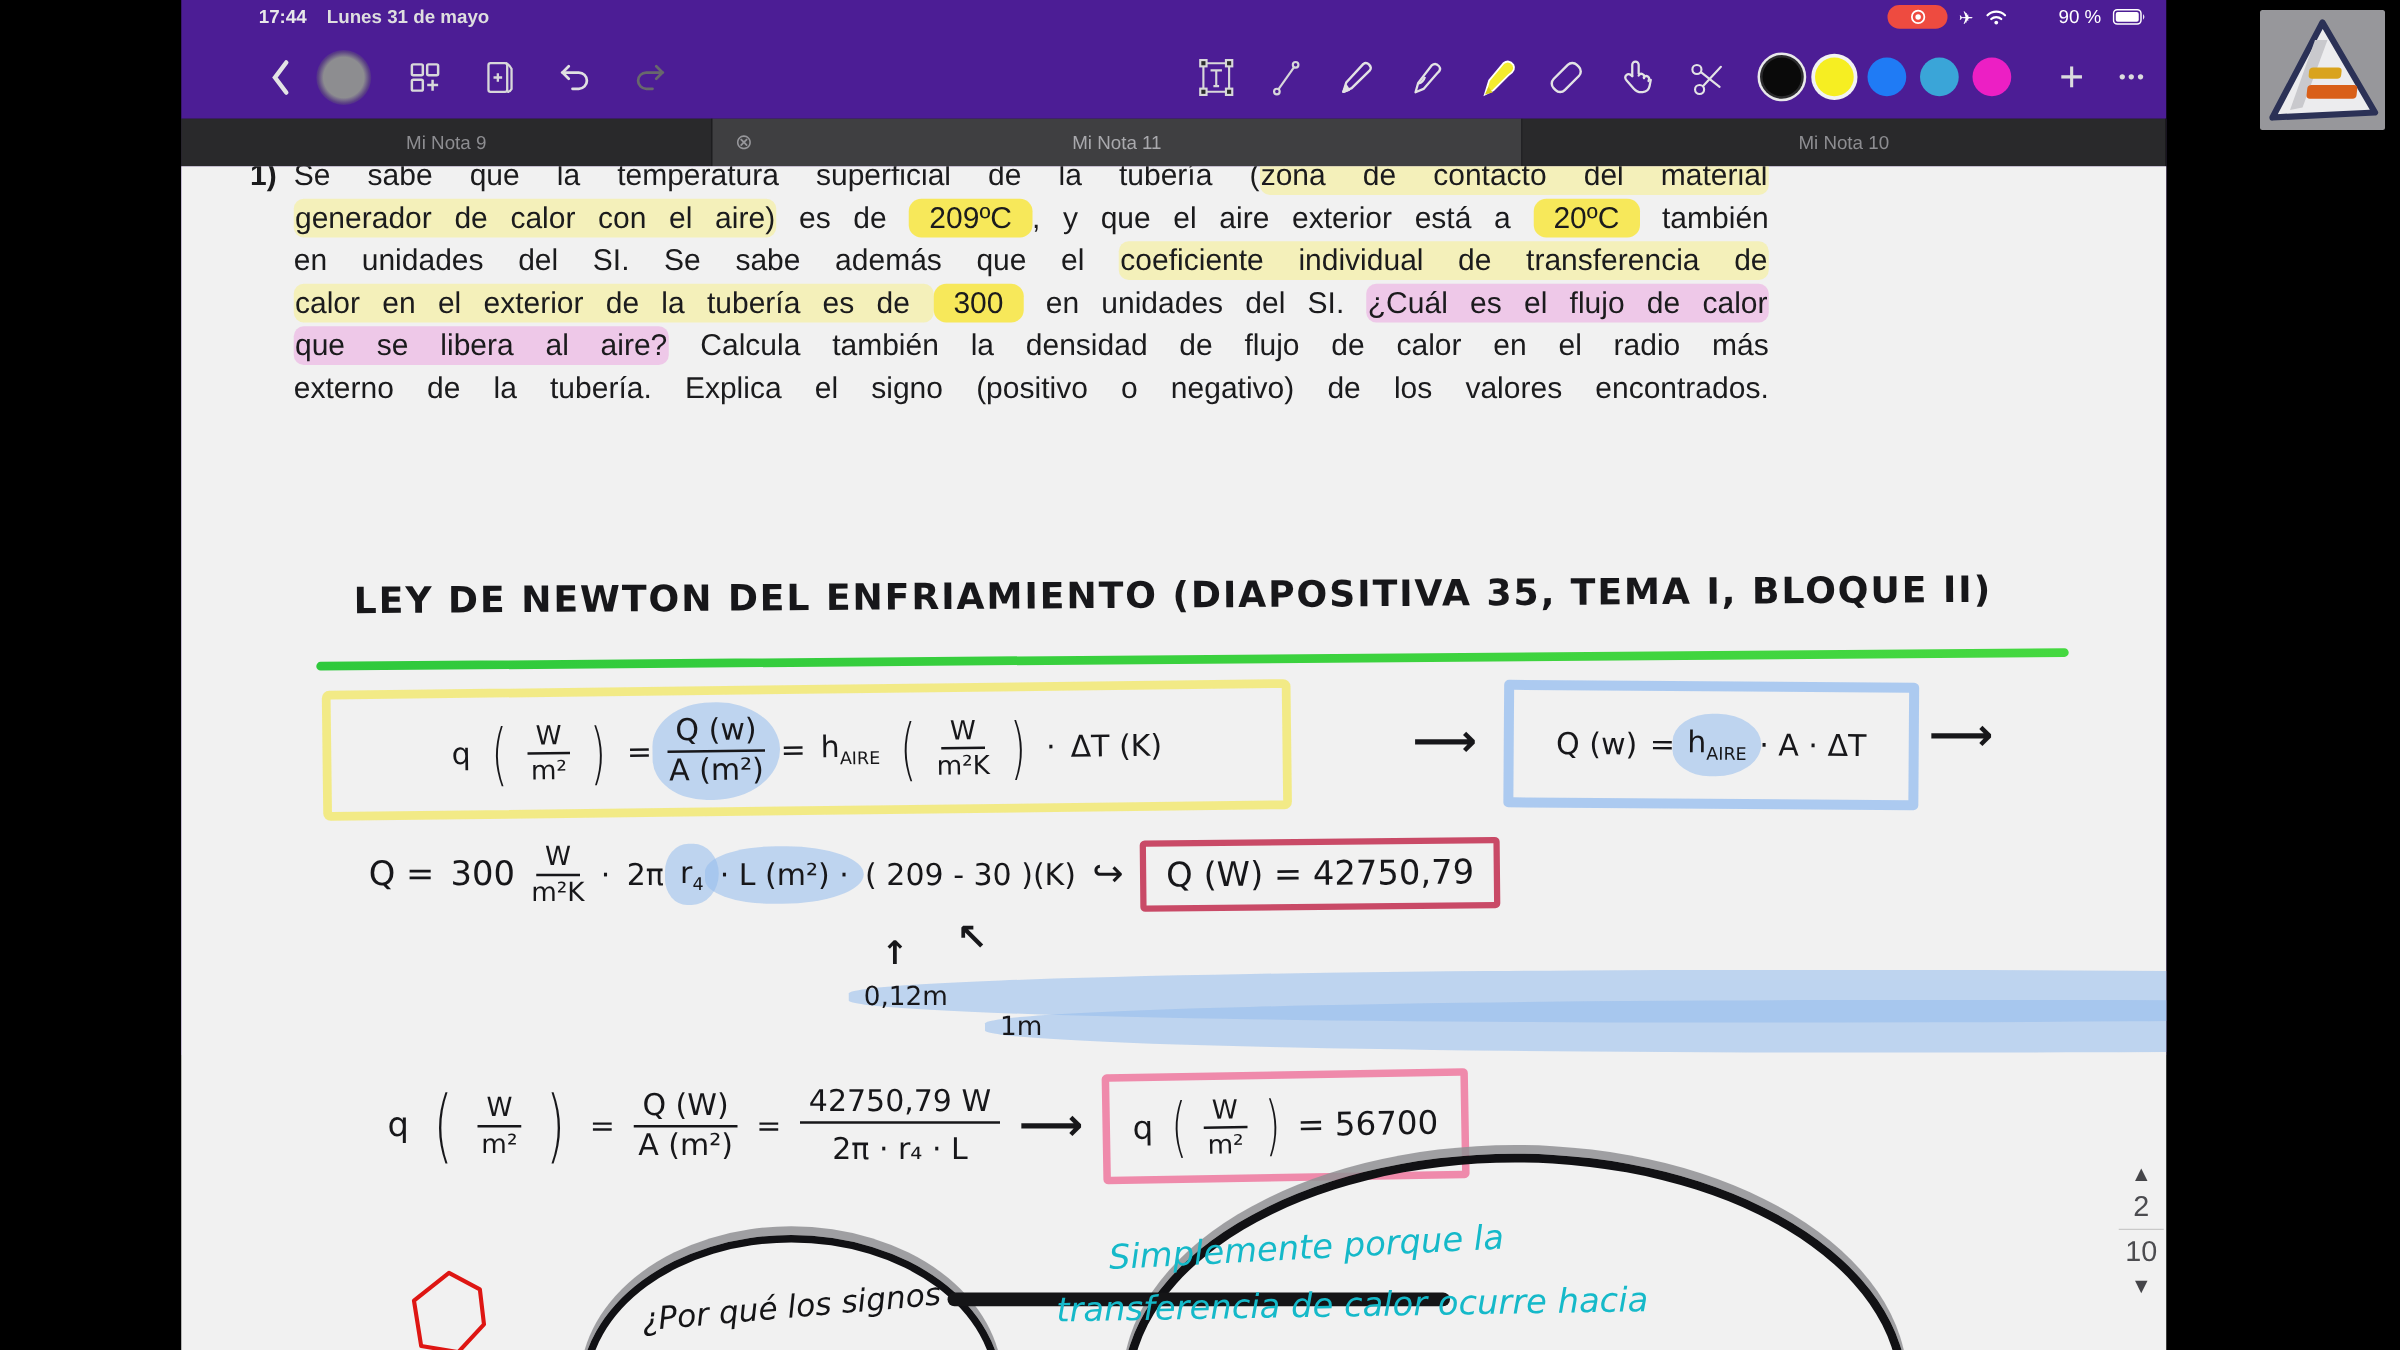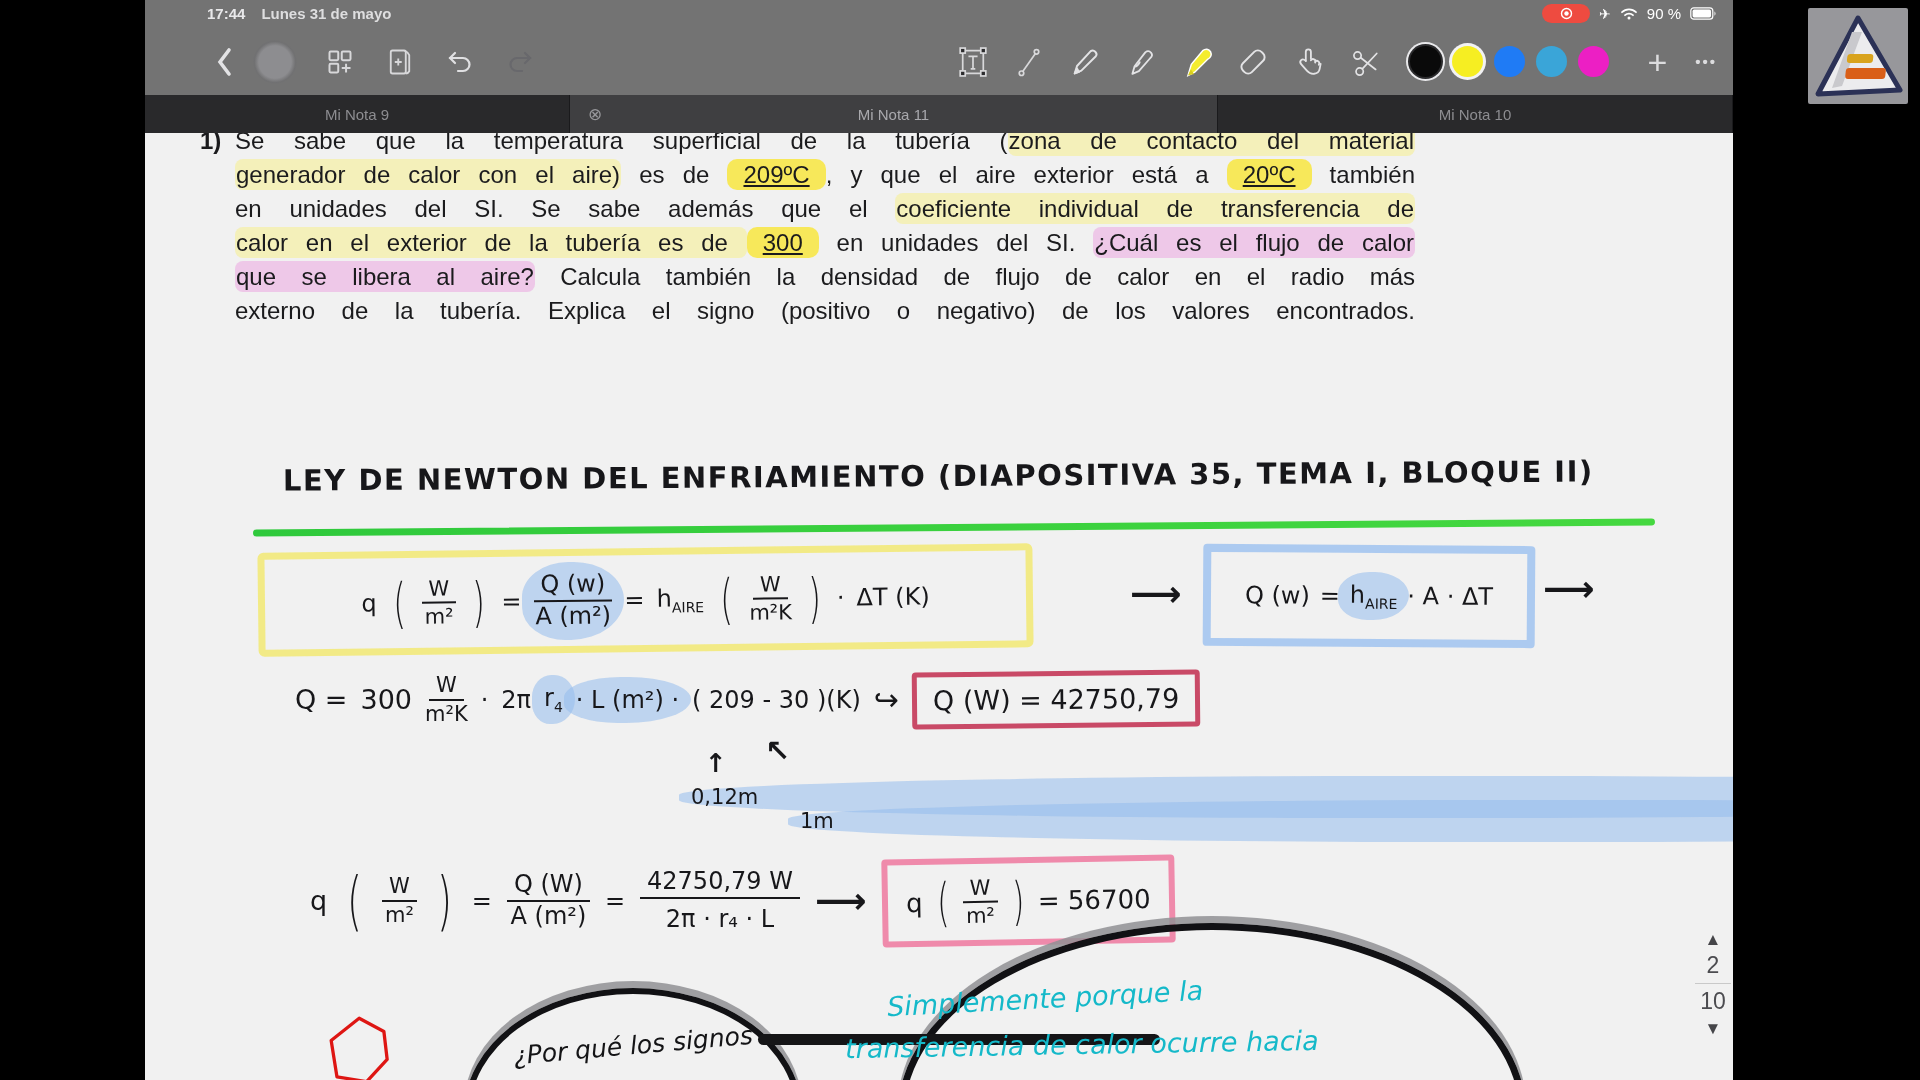--- a/index.html
+++ b/index.html
@@ -1,32 +1,32 @@
 <!DOCTYPE html>
 <html><head>
 <meta charset="utf-8">
 <style>
   * { margin:0; padding:0; box-sizing:border-box; }
   html,body { background:#000; }
   .screen { position:relative; width:1920px; height:1080px; background:#000; overflow:hidden;
             font-family:"Liberation Sans", sans-serif; }
 
   
-  .app { position:absolute; left:145px; top:0; width:1588px; height:844px; background:#737373; }
+  .app { position:absolute; left:145px; top:0; width:1588px; height:844px; background:#4c1d95; }
 
   
   .statusbar { position:absolute; left:0; top:0; width:100%; height:28px; }
   .status-left { position:absolute; left:62px; top:5px; display:flex; gap:16px;
                  font-size:15px; color:#e8e8ea; font-weight:bold; }
   .status-date { font-weight:bold; color:#dededf; }
   .status-right { position:absolute; right:16px; top:4px; display:flex; align-items:center; gap:9px; }
   .rec-pill { width:48px; height:19px; background:#ee4b40; border-radius:10px;
               display:flex; align-items:center; justify-content:center; }
   .airplane { color:#fff; font-size:14px; line-height:1; }
-  .batt-pct { color:#fff; font-size:15px; }
+  .batt-pct { color:#fff; font-size:15px;margin-left:32px; }
 
   
   .toolbar { position:absolute; left:0; top:28px; width:100%; height:67px; }
   .tool-group { position:absolute; top:0; height:67px; display:flex; align-items:center; }
   .tg-left  { left:62px;  gap:26px; }
   .tg-right { right:16px; gap:22px; }
   .tool { display:flex; align-items:center; justify-content:center; width:34px; height:40px; }
   .tool svg { display:block; }
   .ptr-circle { width:44px; height:44px; margin-left:-14px; border-radius:50%;
     background:radial-gradient(circle, #8d8d90 0 52%, rgba(110,110,113,.45) 66%, rgba(80,80,83,0) 74%); }
@@ -48,21 +48,21 @@
 
   
   .page { position:absolute; left:0; top:133px; width:1588px; height:947px; background:#f1f1f1; overflow:hidden; }
 
   
   .para { position:absolute; left:55px; top:-9px; width:1215px; color:#1b1b1d; }
   .pnum { position:absolute; left:0; top:0; font-size:24px; line-height:34px; font-weight:bold; }
   .plines { margin-left:35px; }
   .pline { font-size:24px; line-height:34px; text-align:justify; text-align-last:justify; }
   .hl-y  { background:rgba(246,238,140,.55); border-radius:8px; padding:2px 1px; }
-  .hl-ys { background:rgba(248,230,64,.85);  border-radius:10px; padding:2px 16px;text-decoration:underline; }
+  .hl-ys { background:rgba(248,230,64,.85);  border-radius:10px; padding:2px 16px; }
   .hl-p  { background:rgba(236,160,224,.5);  border-radius:8px; padding:2px 1px; }
 
   
   .hw { font-family:"DejaVu Sans", sans-serif; color:#17171a; }
   .abs { position:absolute; }
   .nota { color:#db5c2e; font-size:23px; letter-spacing:3px; font-weight:bold; }
   .title { font-size:29px; font-weight:bold; letter-spacing:1.5px; transform:rotate(-.4deg); }
   .greenline { background:linear-gradient(90deg,#2fc93c,#45d840); height:7px; border-radius:4px;
                transform:rotate(-.45deg); }
 

